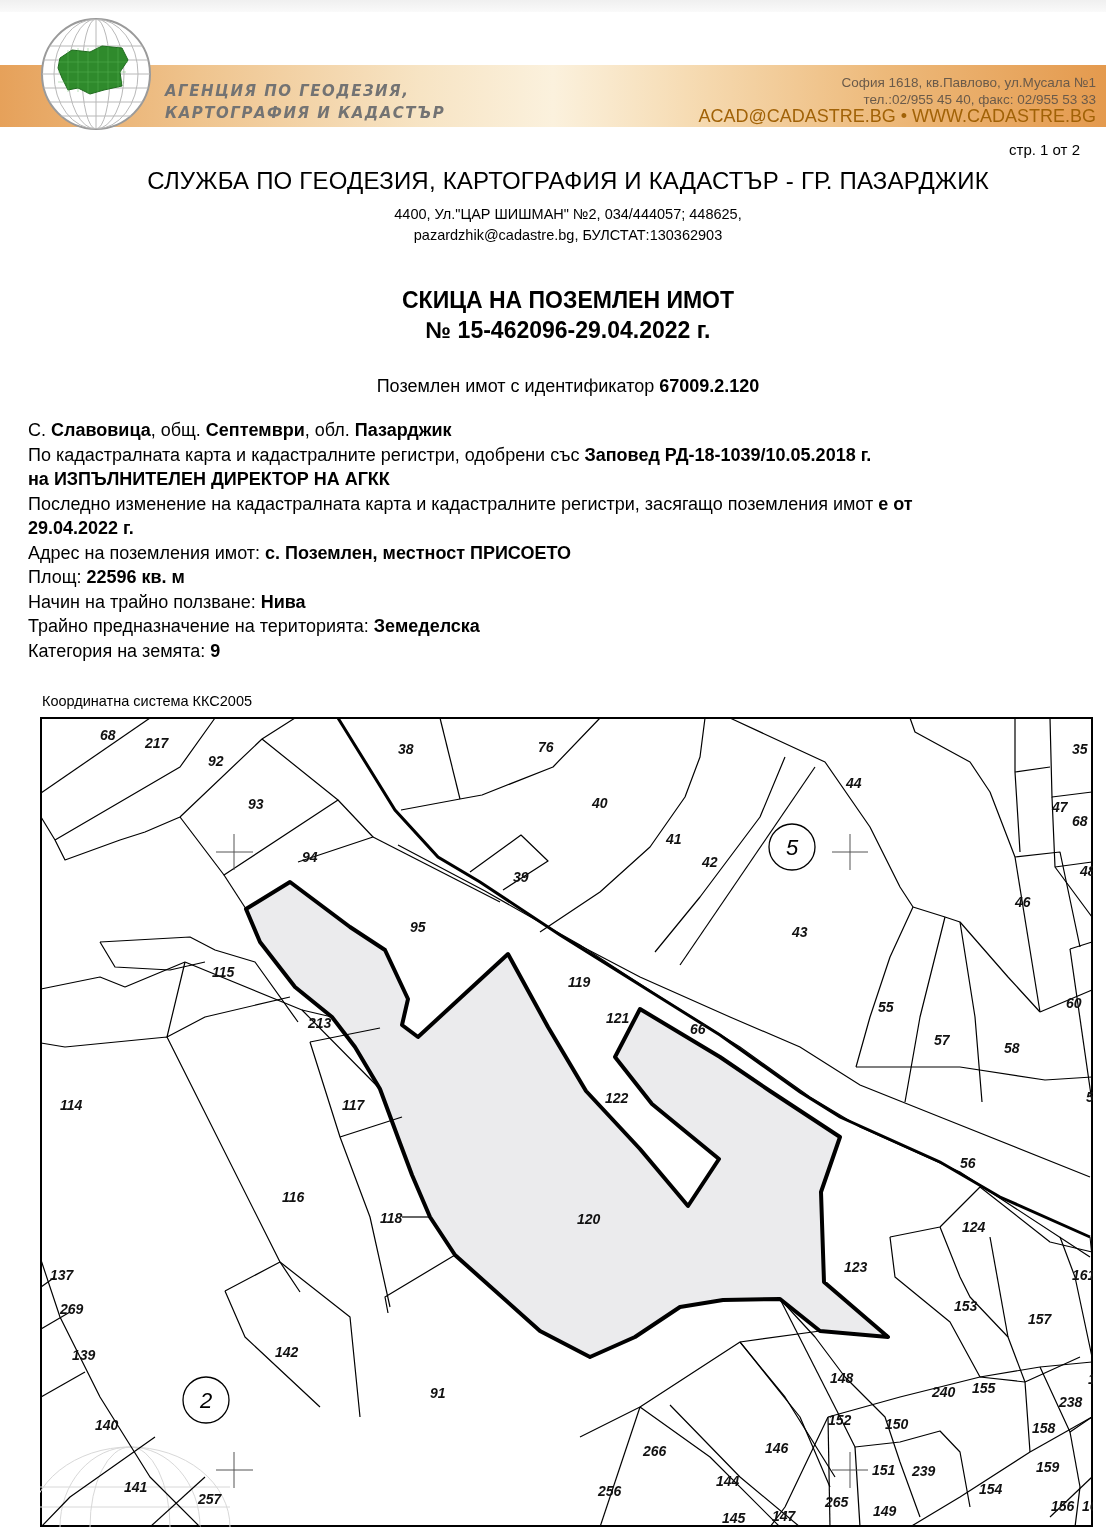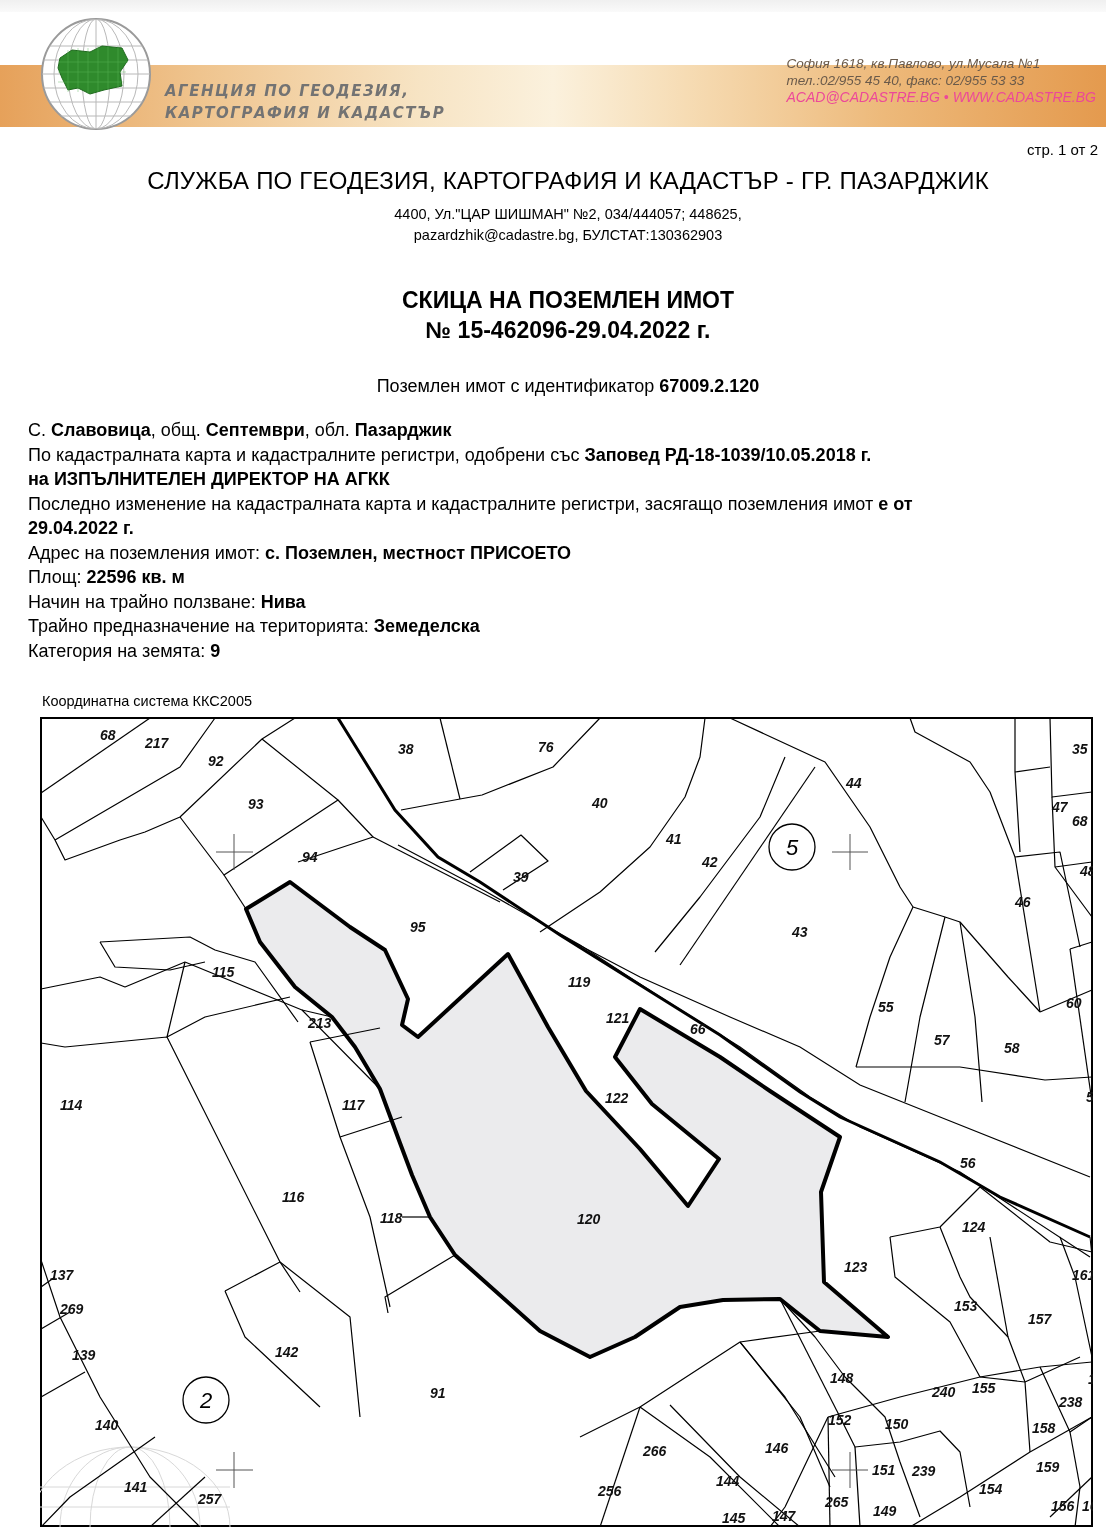--- a/index.html
+++ b/index.html
@@ -2,23 +2,23 @@
 <html><head>
 <meta charset="utf-8">
 <style>
   html, body { margin: 0; padding: 0; }
   body { width: 1106px; height: 1527px; background: #ffffff; position: relative; overflow: hidden; font-family: "Liberation Sans", sans-serif; color: #000; }
   .topbar { position: absolute; left: 0; top: 0; width: 1106px; height: 12px; background: linear-gradient(#f0f0f0, #fafafa); }
   .banner { position: absolute; left: 0; top: 65px; width: 1106px; height: 62px;
     background: linear-gradient(90deg, #e6a15a 0%, #efc48e 18%, #f7e4c4 38%, #fbf1dd 50%, #f6dcb4 62%, #edb97a 80%, #e49a4e 100%); }
   .logo { position: absolute; left: 38px; top: 16px; width: 120px; height: 118px; }
   .agency-name { position: absolute; left: 165px; top: 80px; font-family: "DejaVu Sans", sans-serif; font-style: italic; font-weight: bold; font-size: 15px; line-height: 22px; color: #737373; letter-spacing: 1.5px; text-transform: uppercase; }
-  .agency-contact { position: absolute; right: 10px; top: 55px; text-align: left; font-size: 13.5px; line-height: 17px; color: #6a5a4a; font-style: italic; }
-  .agency-contact .web { color: #ec4899; font-size: 14px; }
-  .page-num { position: absolute; right: 8px; top: 141px; font-size: 15px; }
+  .agency-contact { position: absolute; right: 10px; top: 74px; text-align: right; font-size: 13.5px; line-height: 17px; color: #6a5a4a; }
+  .agency-contact .web { color: #a16207; font-size: 18px; }
+  .page-num { position: absolute; right: 26px; top: 141px; font-size: 15px; }
   .office-title { position: absolute; left: 0; width: 1136px; top: 167px; text-align: center; font-size: 24px; letter-spacing: 0.2px; }
   .office-addr { position: absolute; left: 0; width: 1136px; top: 204px; text-align: center; font-size: 14.5px; line-height: 21px; }
   .doc-title { position: absolute; left: 0; width: 1136px; top: 285px; text-align: center; font-size: 23px; font-weight: bold; line-height: 30px; }
   .ident { position: absolute; left: 0; width: 1136px; top: 376px; text-align: center; font-size: 18px; }
   .props { position: absolute; left: 28px; top: 418px; width: 1070px; font-size: 18px; line-height: 24.5px; }
   .props b { font-weight: bold; }
   .coord-label { position: absolute; left: 42px; top: 693px; font-size: 14.5px; text-align: center; }
   .map { position: absolute; left: 40px; top: 717px; width: 1053px; height: 810px; }
   .map svg { width: 100%; height: 100%; display: block; }
 </style>

